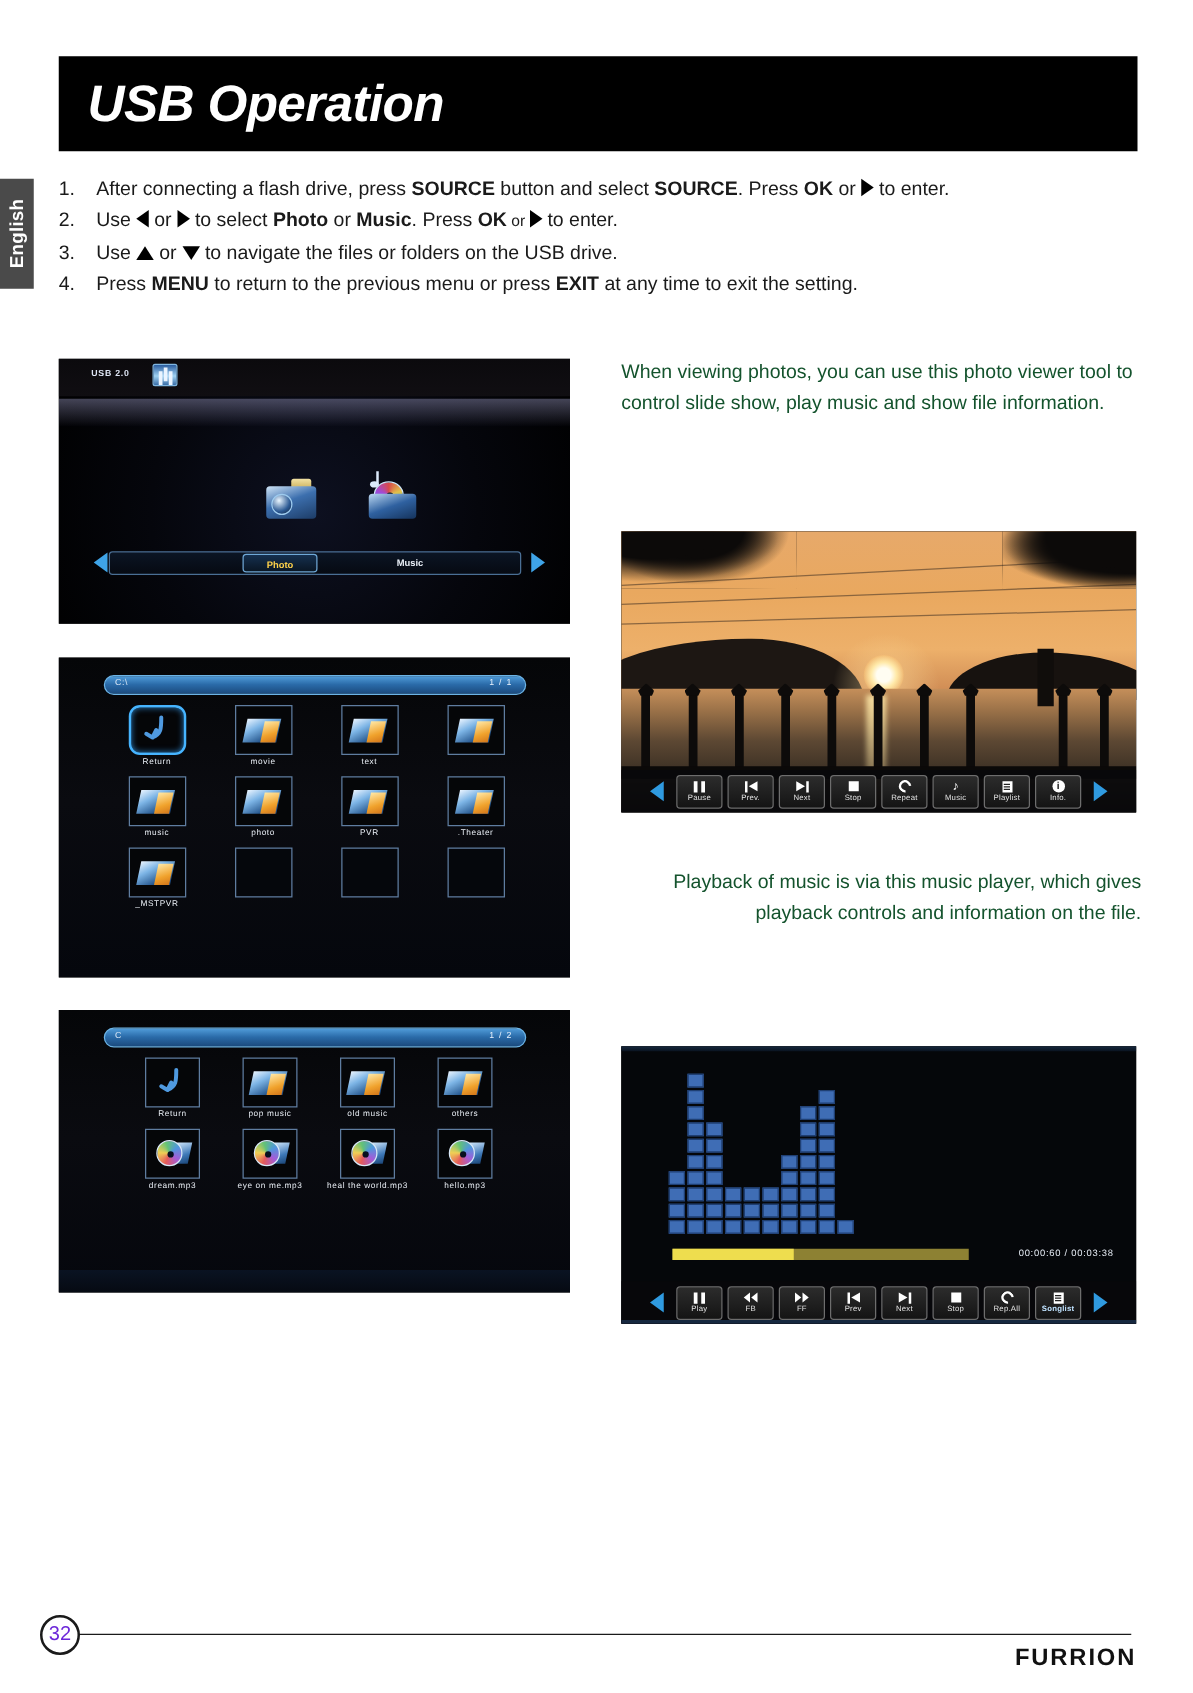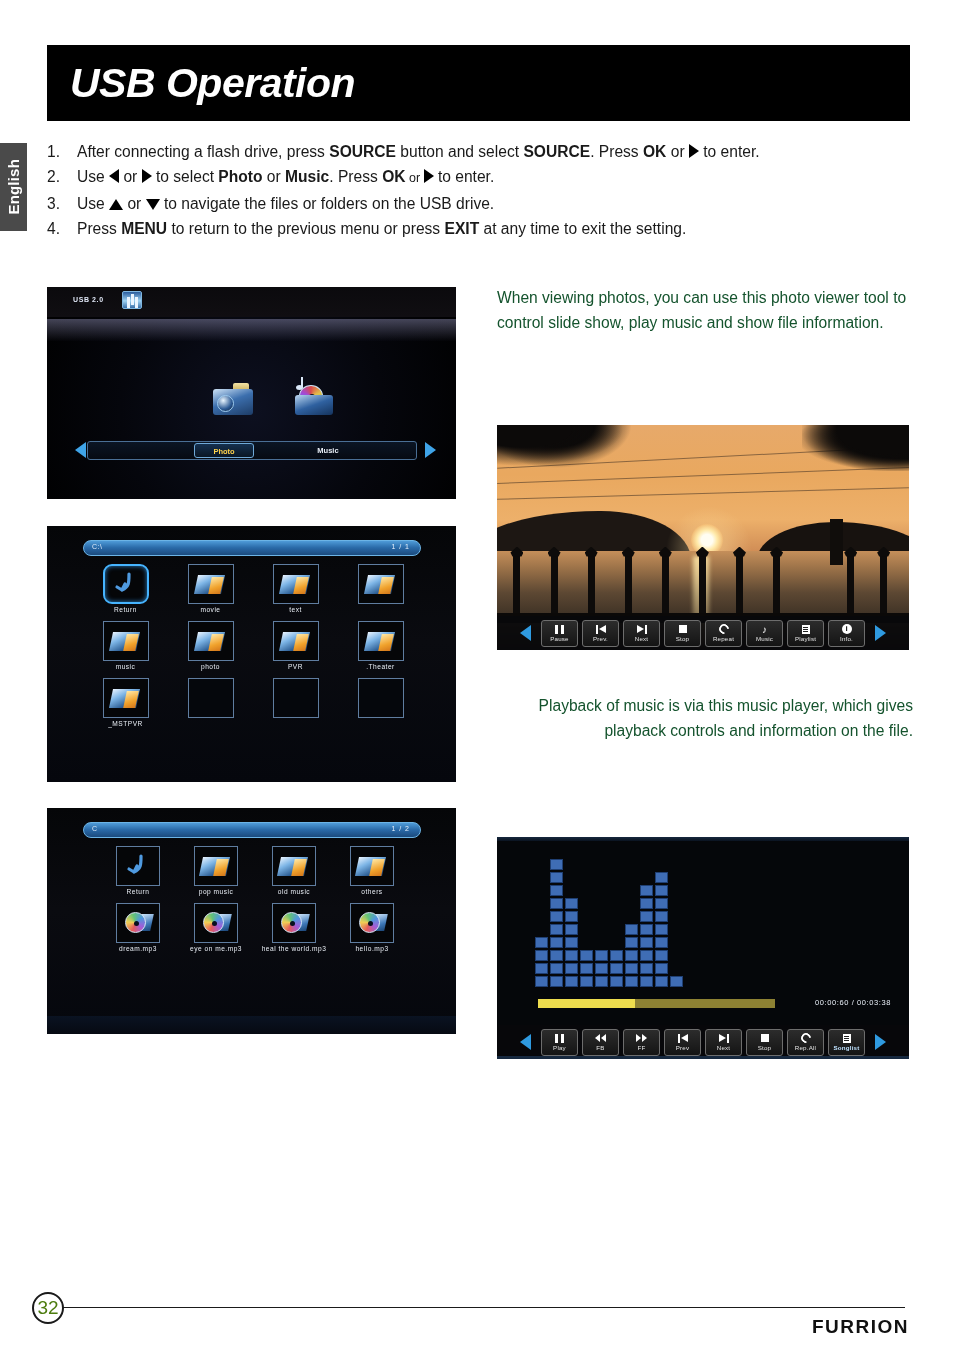--- a/index.html
+++ b/index.html
@@ -284,21 +284,21 @@
   .rtext { position:absolute; left:497px; width:416px; font-size:15.6px; color:#14532d; line-height:24.5px; }
   #rtext-photo { top:286px; }
   #rtext-music { top:694px;text-align:right; }
   .rtext p + p { margin-top: 14px; }
 
   
   .footer-rule { position:absolute; left:60px; top:1307px; width:845px; height:1px; background:#1a1a1a; }
   .page-circle {
     position:absolute; left:32px; top:1292px; width:32px; height:32px; border-radius:50%;
     border:2px solid #1a1a1a; display:flex; align-items:center; justify-content:center;
-    font-size:19px; color:#4d7c0f; background:#fff;
+    font-size:16px; color:#6d28d9; background:#fff;
   }
   .brand {
     position:absolute; right:45px; top:1316px;
     font-size:19px; font-weight:bold; letter-spacing:1.5px; color:#111;
   }
 </style>
 </head>
 <body>
 
 <div class="page">

